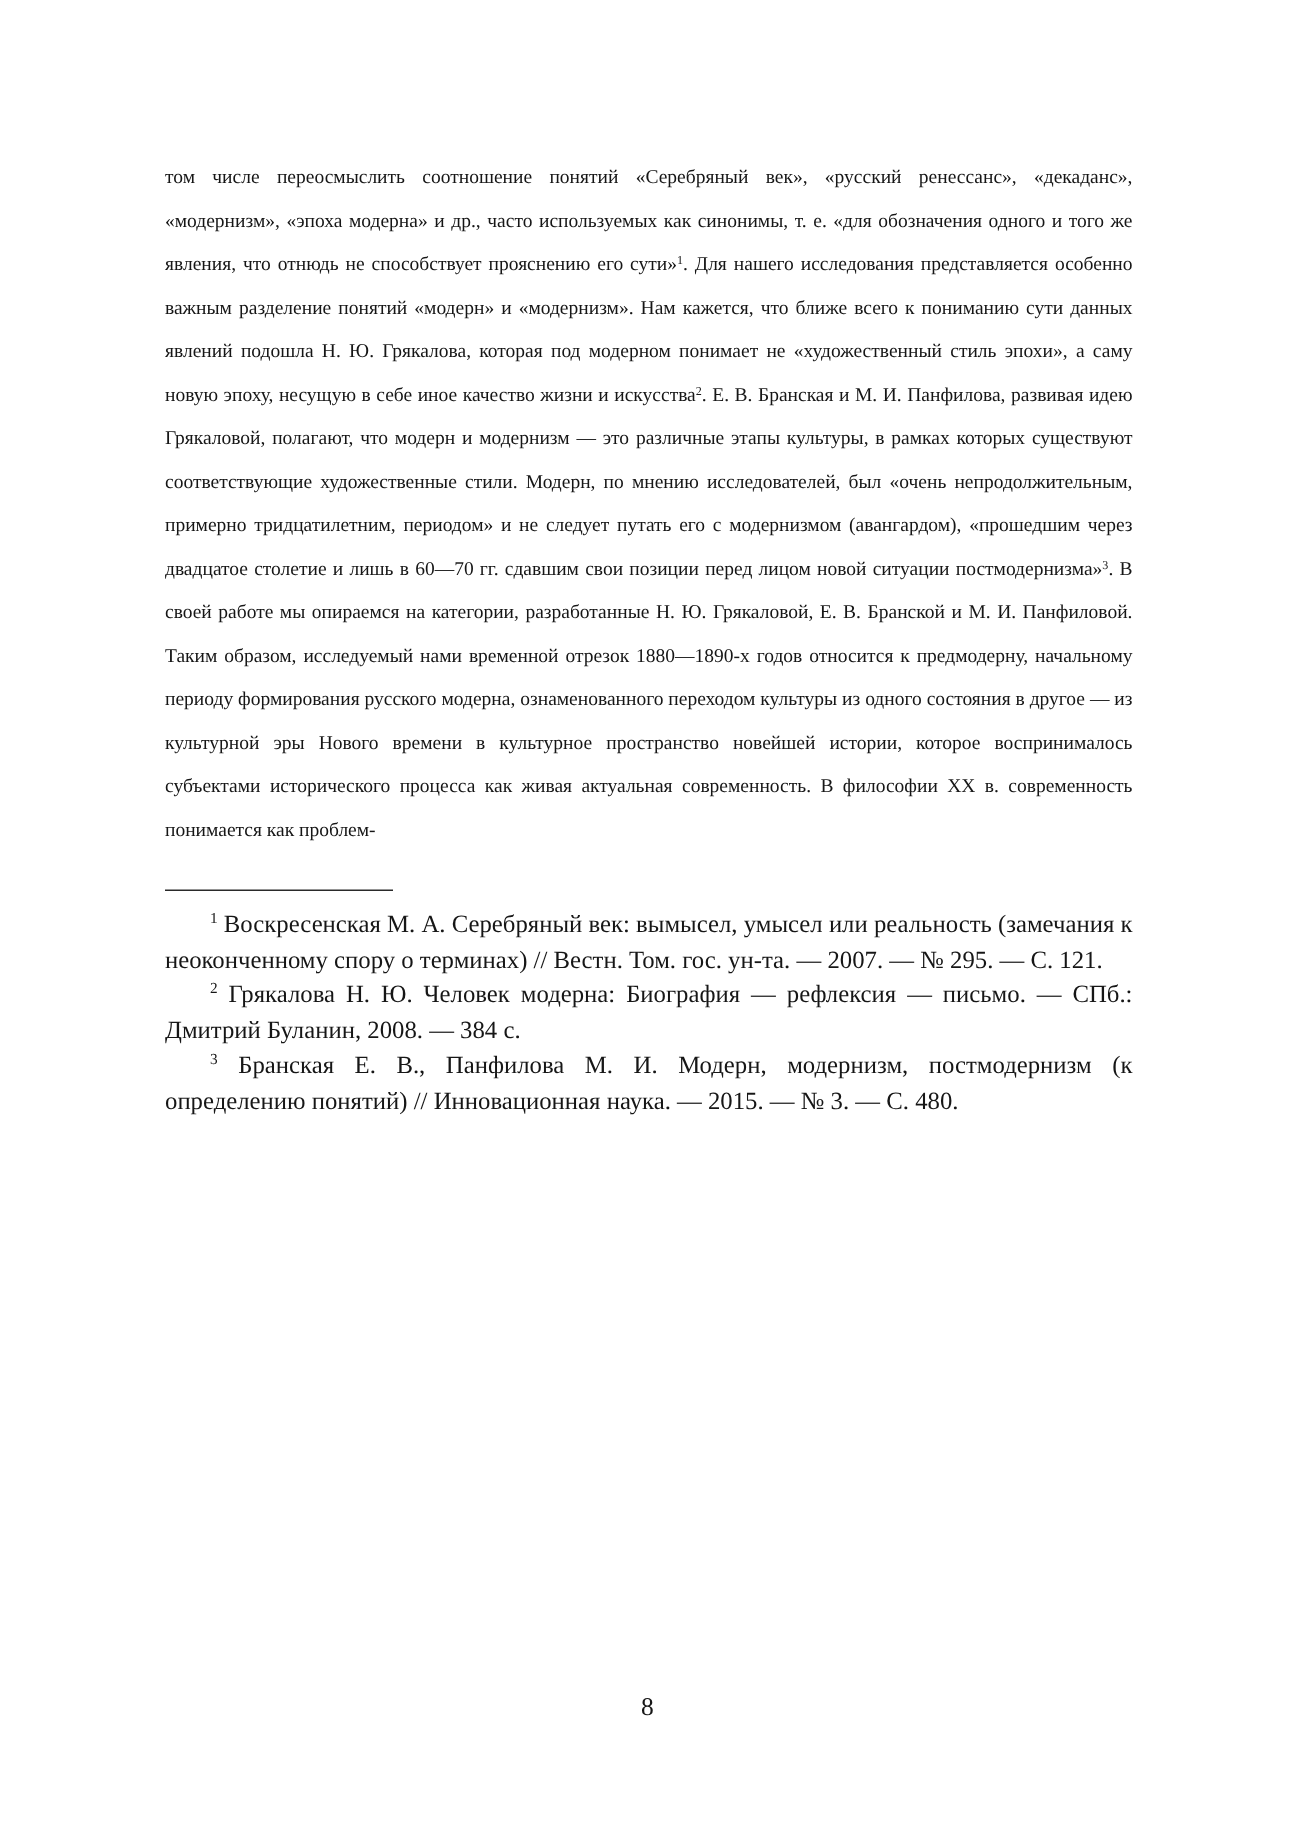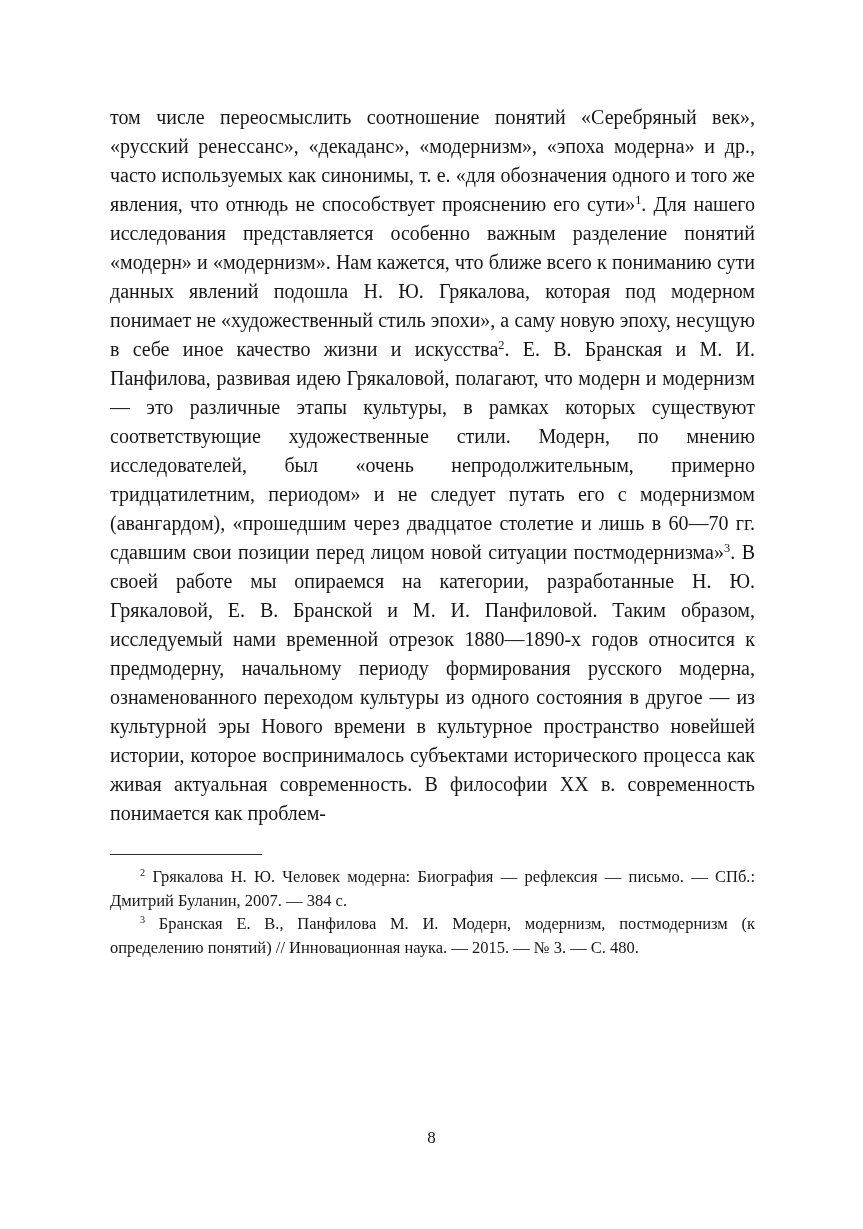--- a/index.html
+++ b/index.html
@@ -13,21 +13,21 @@
     height: 1229px;
     margin: 0 auto;
     background: #ffffff;
     box-sizing: border-box;
     padding: 103px 108px 0 110px;
     font-family: "Liberation Serif", "DejaVu Serif", serif;
     color: #161616;
     overflow: hidden;
   }
   .body-text {
-    font-size: 20px;
+    font-size: 13px;
     line-height: 29px;
     text-align: justify;
   }
   .body-text p {
     margin: 0;
   }
   .body-text sup,
   .footnote sup {
     font-size: 0.62em;
     line-height: 0;
@@ -65,19 +65,20 @@
 
 <div class="page">
 
   <main class="body-text">
     <p><span>том числе переосмыслить соотношение понятий «Серебряный век», «русский ренессанс», «декаданс», «модернизм», «эпоха модерна» и др., часто используемых как синонимы, т. е. «для обозначения одного и того же явления, что отнюдь не способствует прояснению его сути»</span><sup>1</sup><span>. Для нашего исследования представляется особенно важным разделение понятий «модерн» и «модернизм». Нам кажется, что ближе всего к пониманию сути данных явлений подошла Н. Ю. Грякалова, которая под модерном понимает не «художественный стиль эпохи», а саму новую эпоху, несущую в себе иное качество жизни и искусства</span><sup>2</sup><span>. Е. В. Бранская и М. И. Панфилова, развивая идею Грякаловой, полагают, что модерн и модернизм — это различные этапы культуры, в рамках которых существуют соответствующие художественные стили. Модерн, по мнению исследователей, был «очень непродолжительным, примерно тридцатилетним, периодом» и не следует путать его с модернизмом (авангардом), «прошедшим через двадцатое столетие и лишь в 60—70 гг. сдавшим свои позиции перед лицом новой ситуации постмодернизма»</span><sup>3</sup><span>. В своей работе мы опираемся на категории, разработанные Н. Ю. Грякаловой, Е. В. Бранской и М. И. Панфиловой. Таким образом, исследуемый нами временной отрезок 1880—1890-х годов относится к предмодерну, начальному периоду формирования русского модерна, ознаменованного переходом культуры из одного состояния в другое — из культурной эры Нового времени в культурное пространство новейшей истории, которое воспринималось субъектами исторического процесса как живая актуальная современность. В философии XX в. современность понимается как проблем-</span></p>
   </main>
 
   <hr class="footnote-rule">
 
   <section class="footnotes">
-    <p class="footnote"><sup>2</sup><span> Грякалова Н. Ю. Человек модерна: Биография — рефлексия — письмо. — СПб.: Дмитрий Буланин, 2007. — 384 с.</span></p>
+    <p class="footnote"><sup>1</sup><span> Воскресенская М. А. Серебряный век: вымысел, умысел или реальность (замечания к неоконченному спору о терминах) // Вестн. Том. гос. ун-та. — 2007. — № 295. — С. 121.</span></p>
+    <p class="footnote"><sup>2</sup><span> Грякалова Н. Ю. Человек модерна: Биография — рефлексия — письмо. — СПб.: Дмитрий Буланин, 2008. — 384 с.</span></p>
     <p class="footnote"><sup>3</sup><span> Бранская Е. В., Панфилова М. И. Модерн, модернизм, постмодернизм (к определению понятий) // Инновационная наука. — 2015. — № 3. — С. 480.</span></p>
   </section>
 
   <div class="page-number">8</div>
 
 </div>
 
 </body></html>

